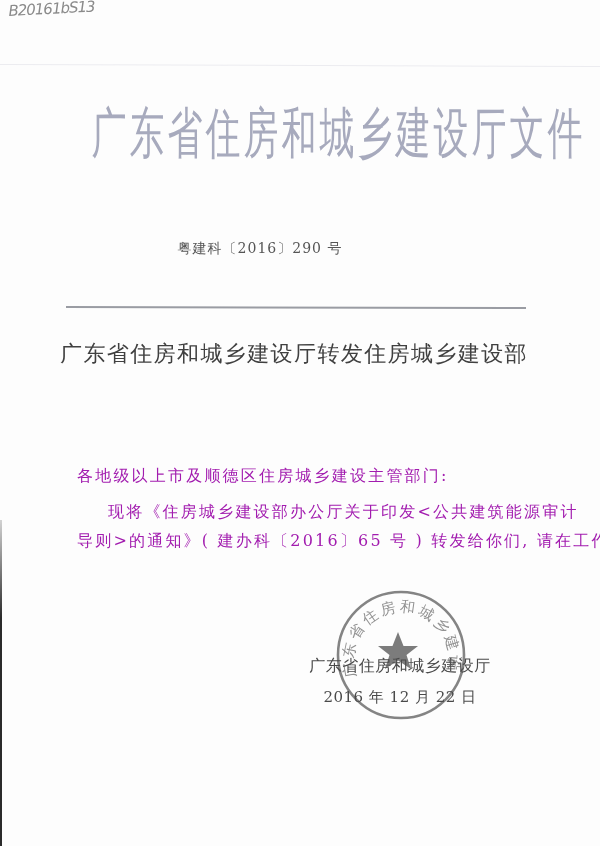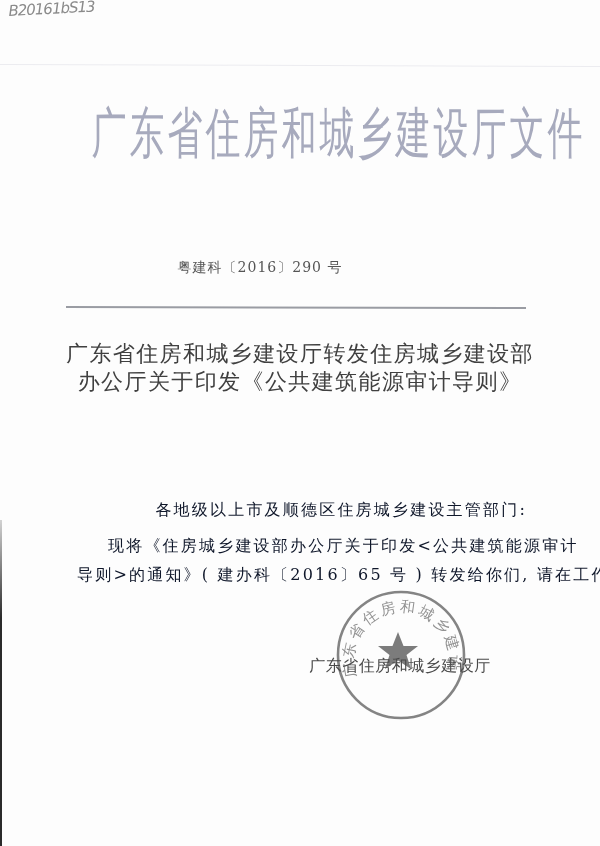--- a/index.html
+++ b/index.html
@@ -57,21 +57,21 @@
     .header-title span {
       display: inline-block;
       font-family: "DejaVu Serif", serif;
       font-size: 38px;
       color: #a7aabd;
       transform: scaleY(1.45) scaleX(0.92);
       line-height: 1;
     }
     .doc-number {
       position: absolute;
-      left: 0; top: 259px;
+      left: 0; top: 240px;
       width: 496px;
       text-align: center;
       font-size: 14px;
       color: #555;
       letter-spacing: 1px;
     }
     .doc-number .inner {
       display: inline-block;
       margin-left: 24px;
     }
@@ -80,35 +80,33 @@
       left: 66px; top: 306px;
       width: 460px; height: 2px;
       background: #9a9ca3;
       transform: rotate(0.12deg);
       transform-origin: left center;
     }
     .notice-title {
       position: absolute;
       left: 60px; top: 340px;
       width: 480px;
-      text-align: center;
       font-size: 22px;
       line-height: 27.5px;
       color: #404040;
       letter-spacing: 1.4px;
     }
     .notice-title div { white-space: nowrap; }
     .body-text {
       position: absolute;
-      left: 77px; top: 498px;
+      left: 77px; top: 464px;
       width: 450px;
       font-size: 16px;
-      color: #0f172a;
+      color: #a21caf;
       letter-spacing: 2.2px;
-      text-align: right;
     }
     .body-text .addressee {
       white-space: nowrap;
       line-height: 24px;
       margin-bottom: 10px;
     }
     .body-text .para {
       line-height: 28.5px;
     }
     .body-text .para .ln { display: block; white-space: nowrap; }
@@ -166,21 +164,20 @@
   </div>
 
   <div class="doc-number">
     <span class="inner">粤建科〔2016〕290 号</span>
   </div>
 
   <div class="separator"></div>
 
   <div class="notice-title">
     <div>广东省住房和城乡建设厅转发住房城乡建设部</div>
-    <div>办公厅关于印发《公共建筑能源审计导则》</div>
   </div>
 
   <div class="body-text">
     <div class="addressee">各地级以上市及顺德区住房城乡建设主管部门:</div>
     <div class="para">
       <span class="ln first">现将《住房城乡建设部办公厅关于印发&lt;公共建筑能源审计</span>
       <span class="ln">导则&gt;的通知》( 建办科〔2016〕65 号 ) 转发给你们, 请在工作</span>
     </div>
   </div>
 
@@ -194,15 +191,16 @@
         <textPath href="#sealArc" startOffset="2%">广东省住房和城乡建设厅</textPath>
       </text>
       <g>
         <polygon points="64,44 69.5,58 84,58 72.5,67 77,81 64,72.5 51,81 55.5,67 44,58 58.5,58" fill="#6e6e6e" opacity="0.9"></polygon>
       </g>
     </svg>
   </div>
 
   <div class="signature">
     <div class="org">广东省住房和城乡建设厅</div>
+    <div class="date">2016 年 12 月 22 日</div>
   </div>
 
 </div>
 
 </body></html>

